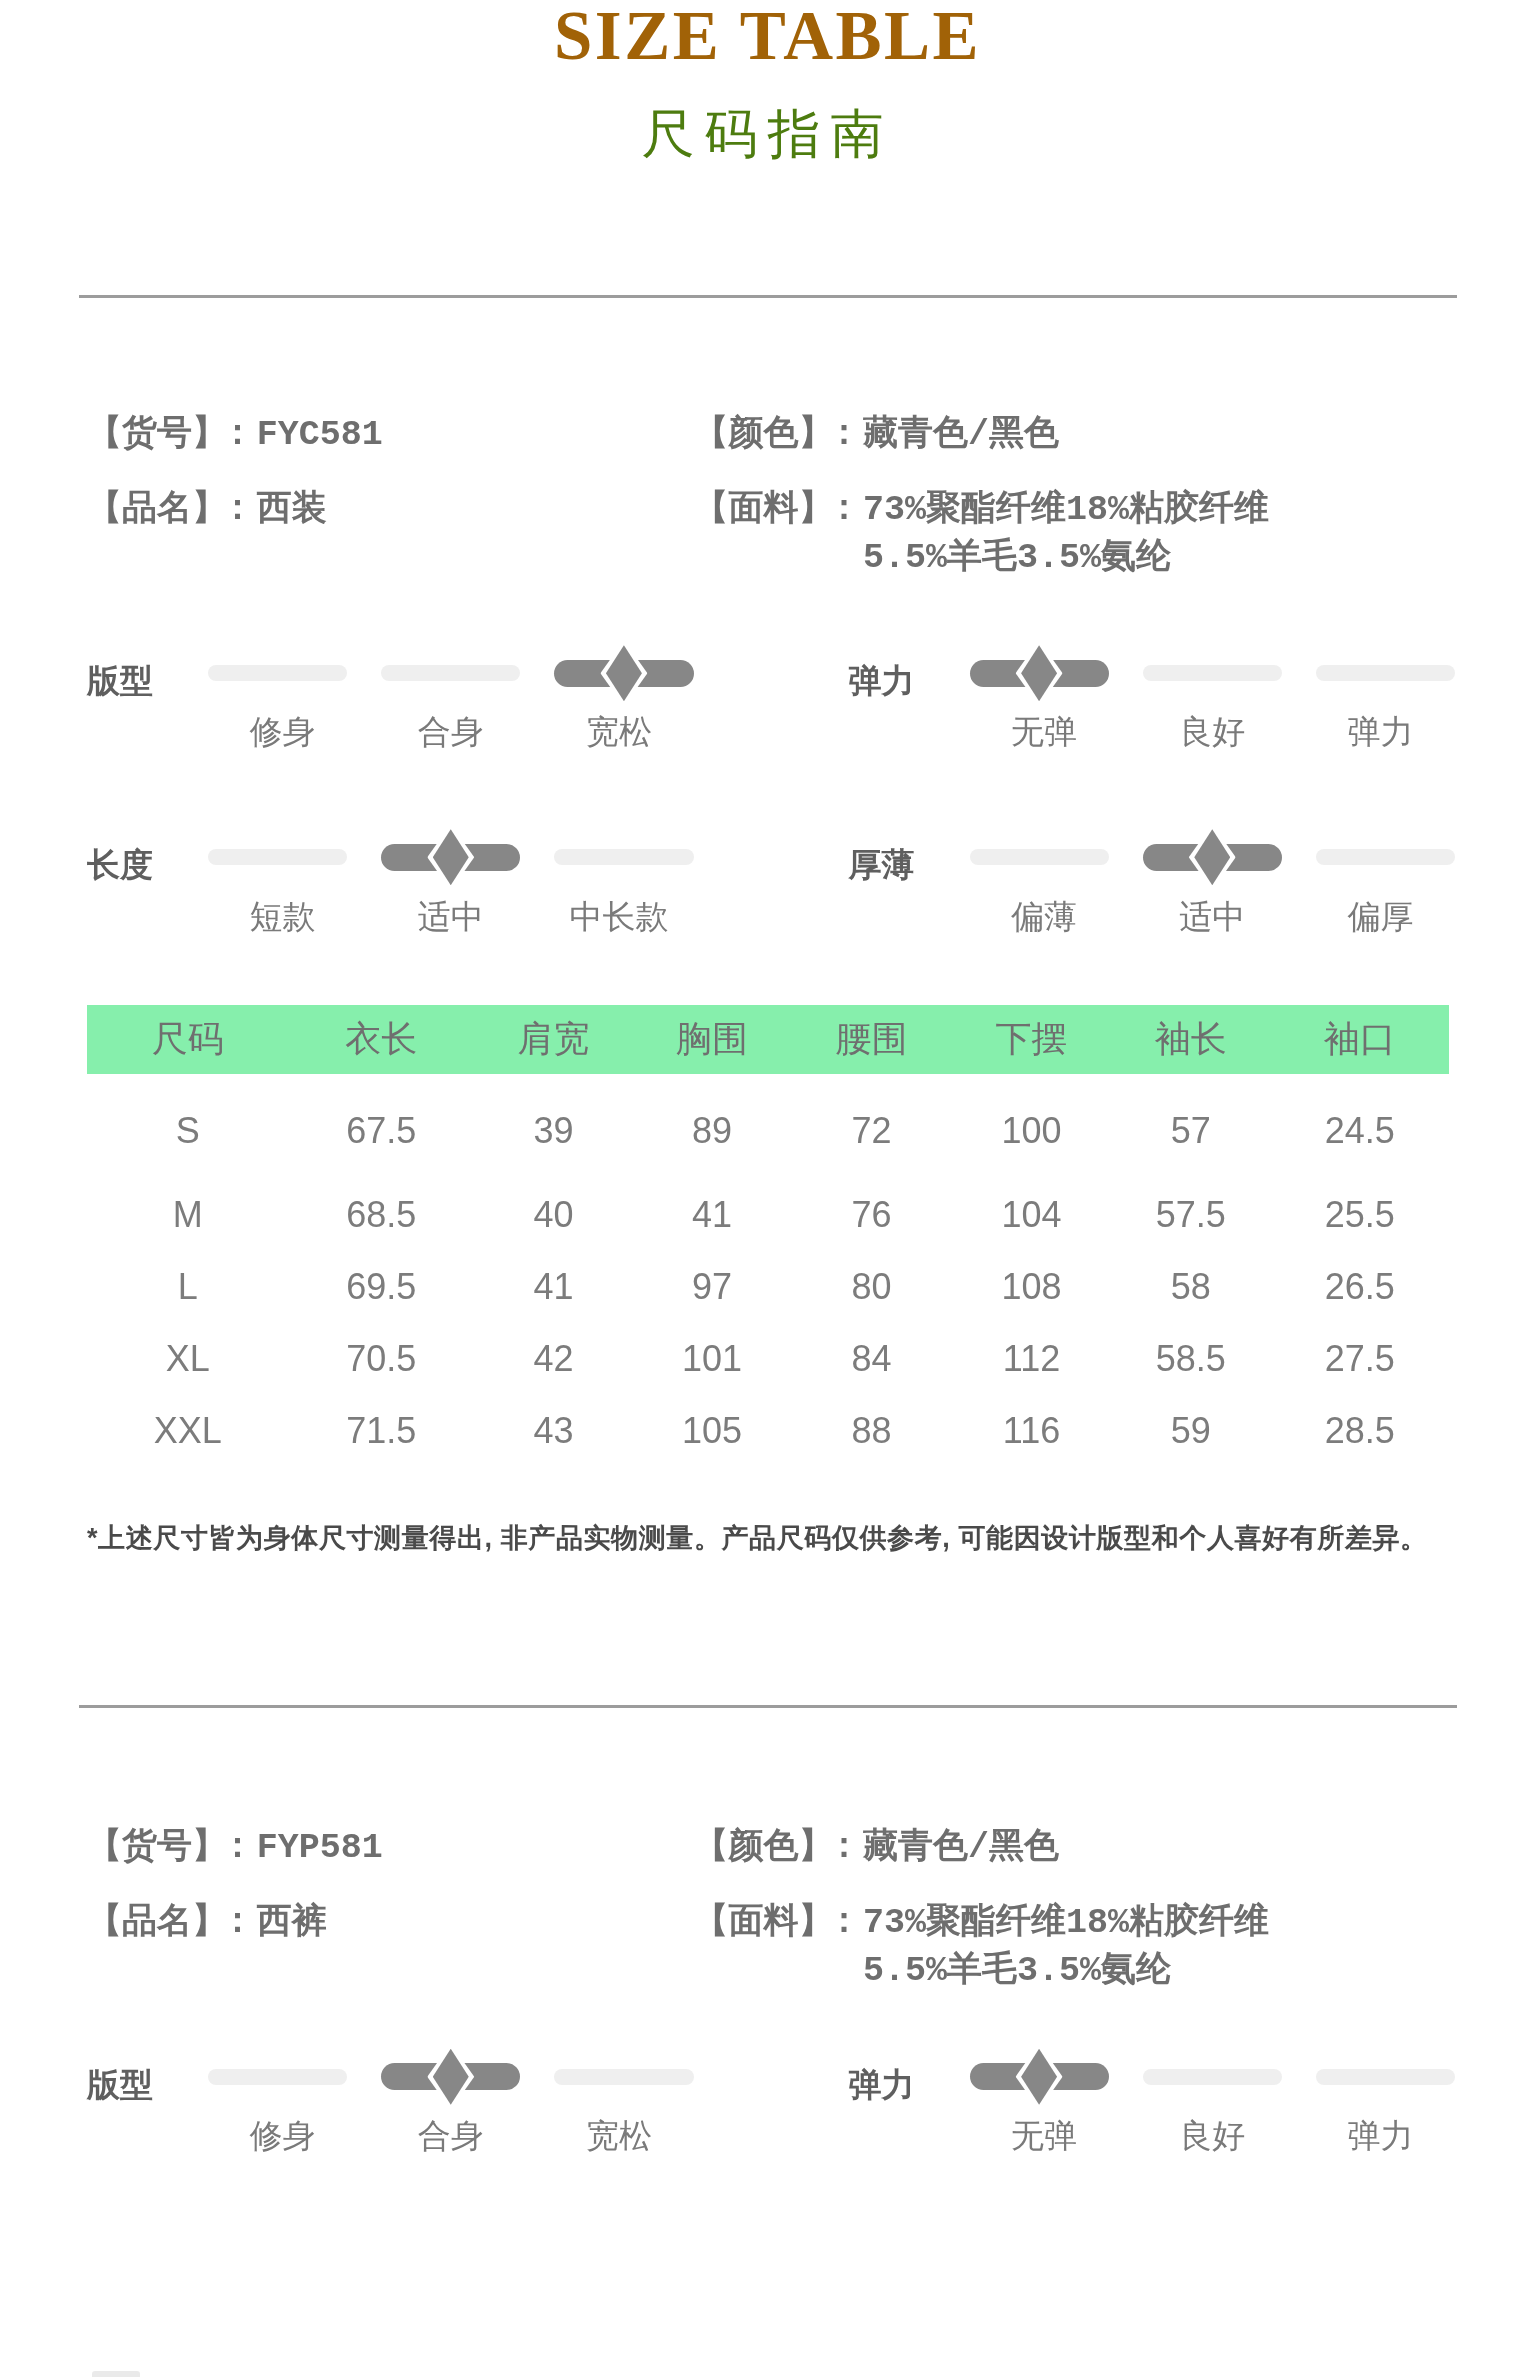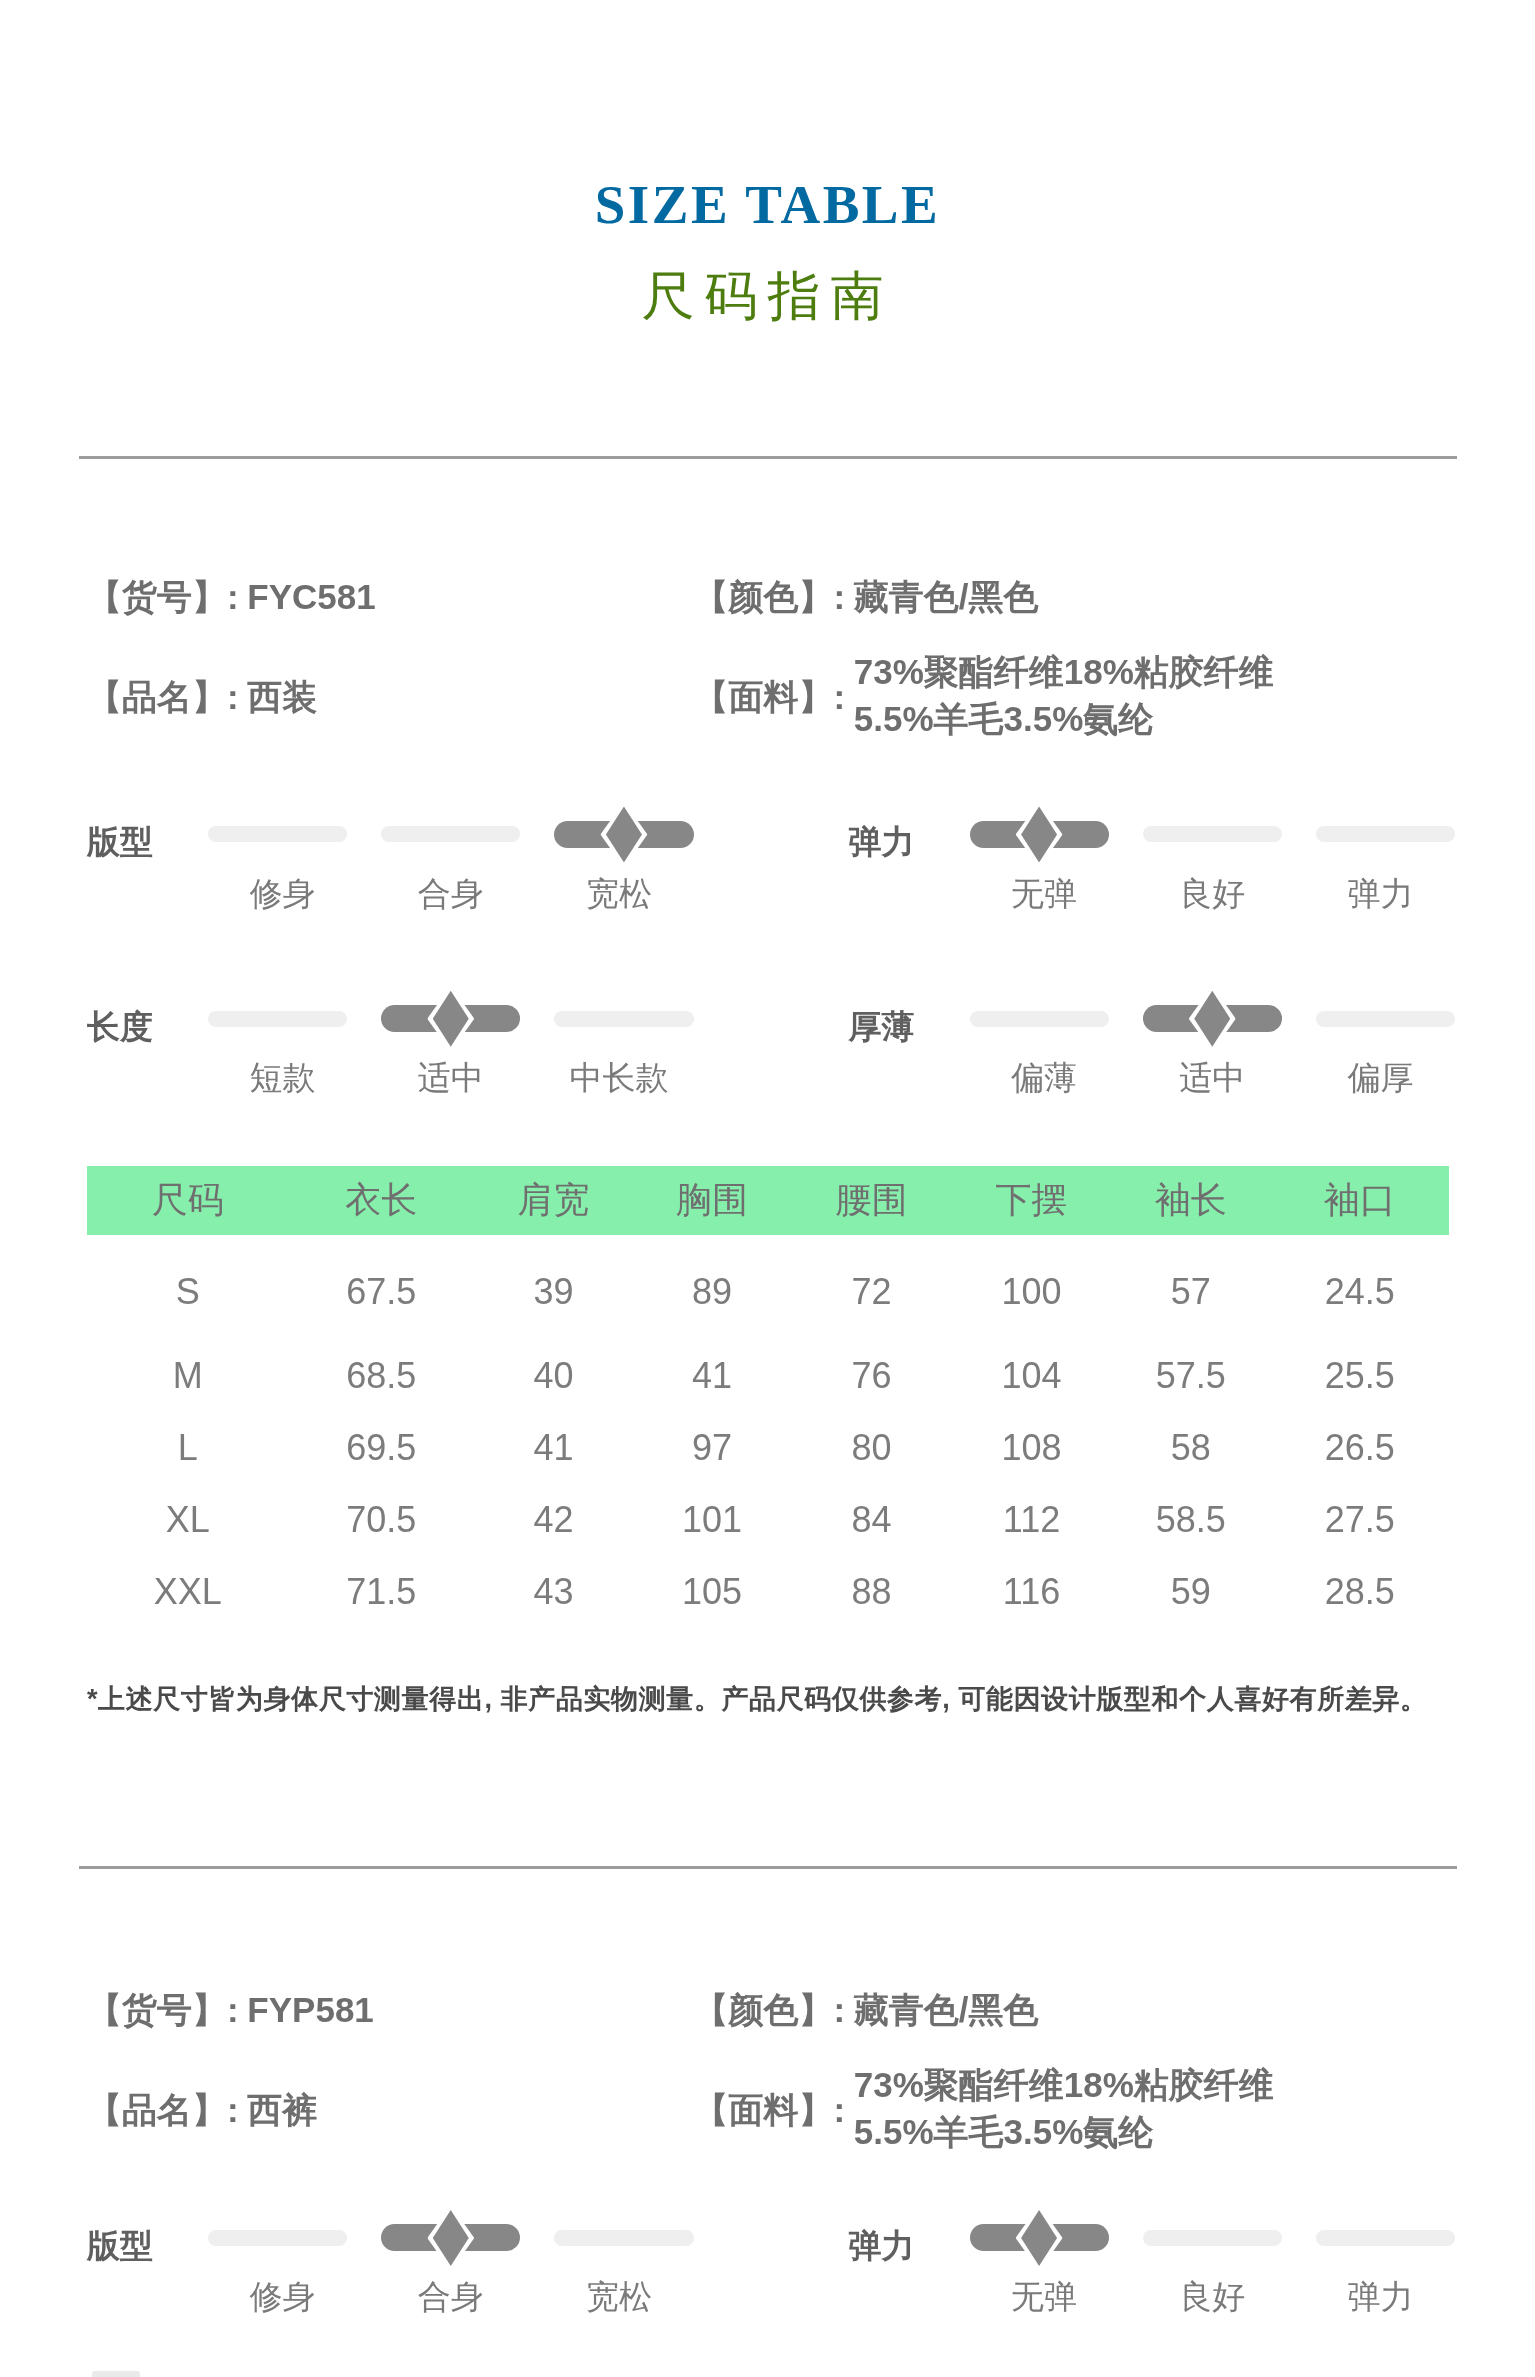--- a/index.html
+++ b/index.html
@@ -2,40 +2,40 @@
 <html style="font-size:10px"><head>
 <meta charset="utf-8">
 <style>
   html,body{margin:0;padding:0;}
   body{
     width:1535px;height:2377px;background:#ffffff;position:relative;overflow:hidden;
     font-family:"Liberation Sans","DejaVu Sans",sans-serif;
   }
   
   .title-en{
-    padding-top:176px;text-align:center;font-family:"Liberation Serif","DejaVu Serif",serif;
-    font-weight:700;font-size:55px;line-height:1.05;color:#0369a1;letter-spacing:2.5px;
+    text-align:center;font-family:"Liberation Serif","DejaVu Serif",serif;
+    font-weight:700;font-size:69px;line-height:1.05;color:#a16207;letter-spacing:2.5px;
   }
   .title-zh{
     margin-top:34px;text-align:center;font-size:53px;line-height:1.05;color:#4d7c0f;
     letter-spacing:10px;font-weight:400;
   }
   .divider{
     margin:0 auto;width:1378px;height:3.1px;background:#9c9c9c;border:none;
   }
   .divider.first{margin-top:133px;}
   .divider.second{margin-top:149px;}
   
   .info-grid{
     margin:0 87px 0 87px;display:grid;grid-template-columns:594px 1fr;
     column-gap:12.4px;row-gap:30px;color:#6e6e6e;font-weight:700;font-size:35px;line-height:45px;
   }
   .info-grid.g1{margin-top:115px;}
   .info-grid.g2{margin-top:118px;}
-  .info-item{display:flex;align-items:center;}
+  .info-item{display:flex;align-items:flex-start;font-family:Liberation Mono, monospace;}
   .info-label{white-space:nowrap;}
   .info-value{margin-left:8.7px;}
   .fabric-line2{line-height:50px;}
   
   .slider-grid{
     margin:0 80px 0 87px;display:grid;grid-template-columns:1fr 1fr;
     column-gap:155px;row-gap:71px;
   }
   .slider-grid.s1{margin-top:59px;}
   .slider-grid.s2{margin-top:50px;}

